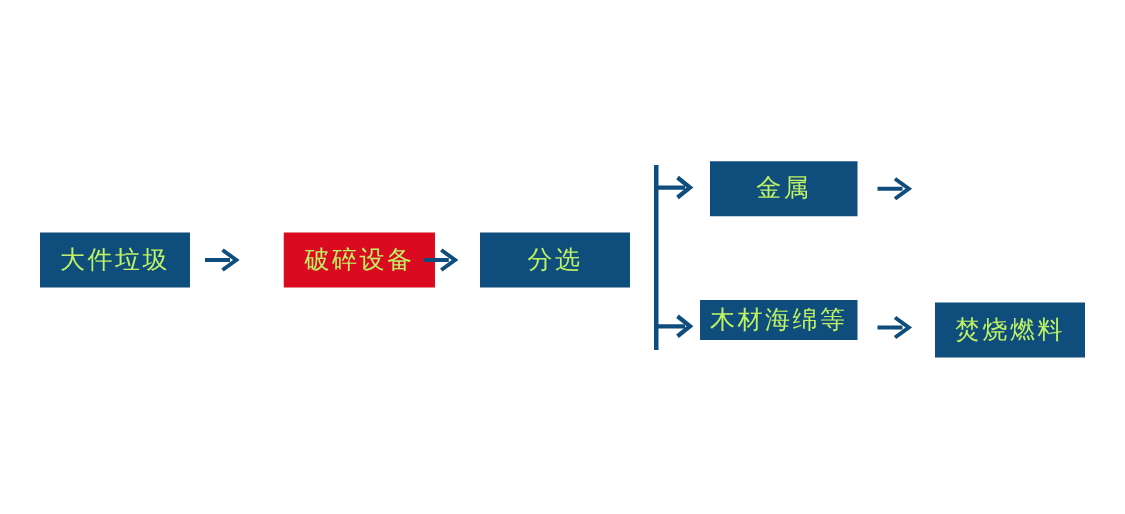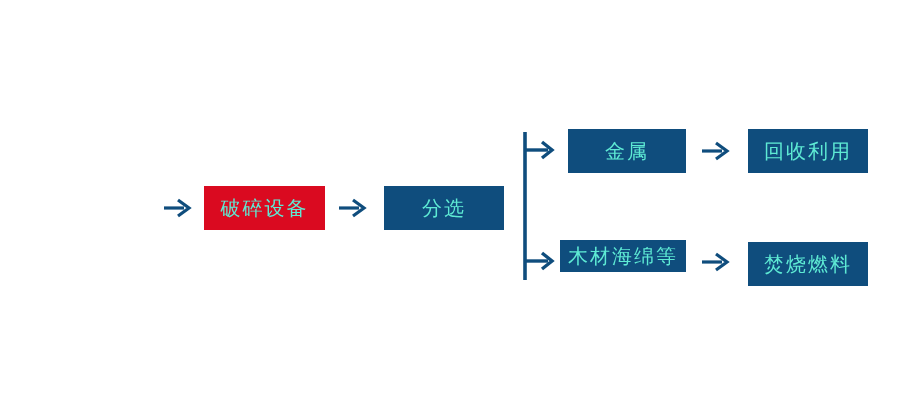--- a/index.html
+++ b/index.html
@@ -16,30 +16,30 @@
     width: 900px;
     height: 411px;
     background: #ffffff;
     overflow: hidden;
   }
   .node {
     position: absolute;
     display: flex;
     align-items: center;
     justify-content: center;
-    color: #5eead4;
+    color: #bef264;
     font-size: 20px;
     letter-spacing: 2px;
     line-height: 1;
     box-sizing: border-box;
     white-space: nowrap;
     user-select: none;
   }
   .node-blue { background: #0f4d7d; }
-  .node-red  { background: #da0a20; }
+  .node-red  { background: #da0a20; margin-left: 23px; }
 
   
   #node-bulky     { left: 32px;  top: 186px; width: 120px; height: 44px; }
   #node-crusher   { left: 204px; top: 186px; width: 121px; height: 44px; }
   #node-sorting   { left: 384px; top: 186px; width: 120px; height: 44px; }
 
   
   #node-metal     { left: 568px; top: 129px; width: 118px; height: 44px; }
   #node-recycle   { left: 748px; top: 129px; width: 120px; height: 44px; }
   #node-wood      { left: 560px; top: 240px; width: 126px; height: 32px; }
@@ -64,20 +64,21 @@
     width: 46px;
     height: 152px;
   }
   #branch-connector svg { display: block; width: 100%; height: 100%; }
 </style>
 </head>
 <body>
 
 <div id="canvas">
 
+  <div class="node node-blue" id="node-bulky">大件垃圾</div>
 
   <div class="arrow" id="arrow-1">
     <svg viewBox="0 0 30 26" xmlns="http://www.w3.org/2000/svg" aria-hidden="true">
       <path d="M2 13 H22" stroke="#0f4d7d" stroke-width="3.2" fill="none"></path>
       <path d="M16 5 L27 13 L16 21" stroke="#0f4d7d" stroke-width="3.2" fill="none" stroke-linejoin="miter"></path>
     </svg>
   </div>
 
   <div class="node node-red" id="node-crusher">破碎设备</div>
 
@@ -102,21 +103,20 @@
 
   <div class="node node-blue" id="node-metal">金属</div>
 
   <div class="arrow" id="arrow-3">
     <svg viewBox="0 0 30 26" xmlns="http://www.w3.org/2000/svg" aria-hidden="true">
       <path d="M2 13 H22" stroke="#0f4d7d" stroke-width="3.2" fill="none"></path>
       <path d="M16 5 L27 13 L16 21" stroke="#0f4d7d" stroke-width="3.2" fill="none" stroke-linejoin="miter"></path>
     </svg>
   </div>
 
-  <div class="node node-blue" id="node-recycle">回收利用</div>
 
   <div class="node node-blue" id="node-wood">木材海绵等</div>
 
   <div class="arrow" id="arrow-4">
     <svg viewBox="0 0 30 26" xmlns="http://www.w3.org/2000/svg" aria-hidden="true">
       <path d="M2 13 H22" stroke="#0f4d7d" stroke-width="3.2" fill="none"></path>
       <path d="M16 5 L27 13 L16 21" stroke="#0f4d7d" stroke-width="3.2" fill="none" stroke-linejoin="miter"></path>
     </svg>
   </div>
 

